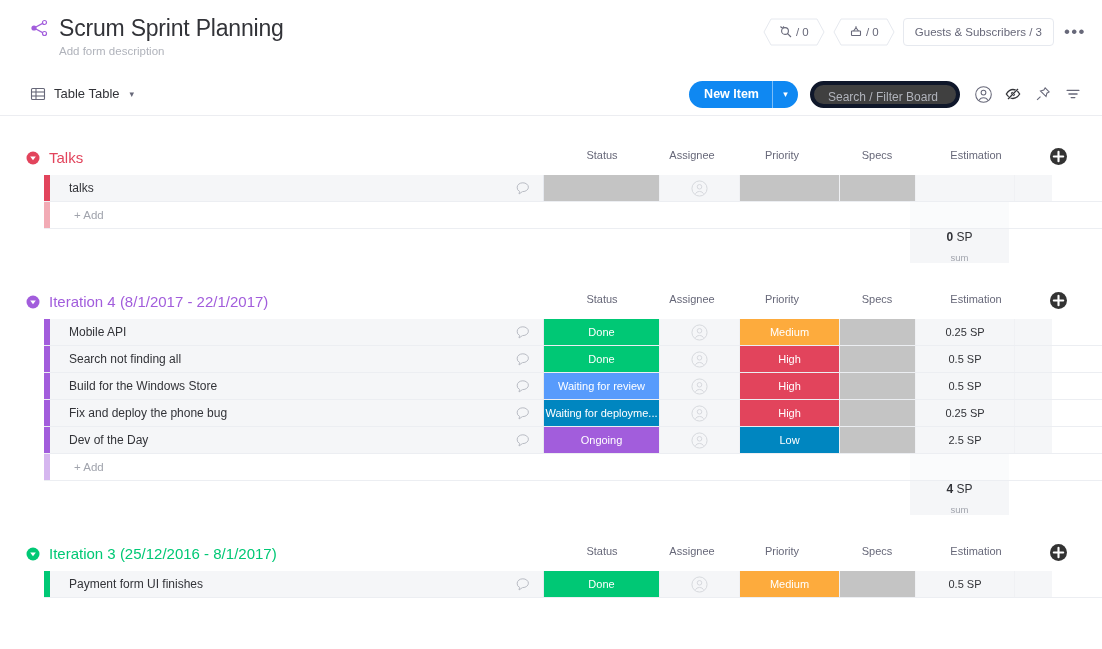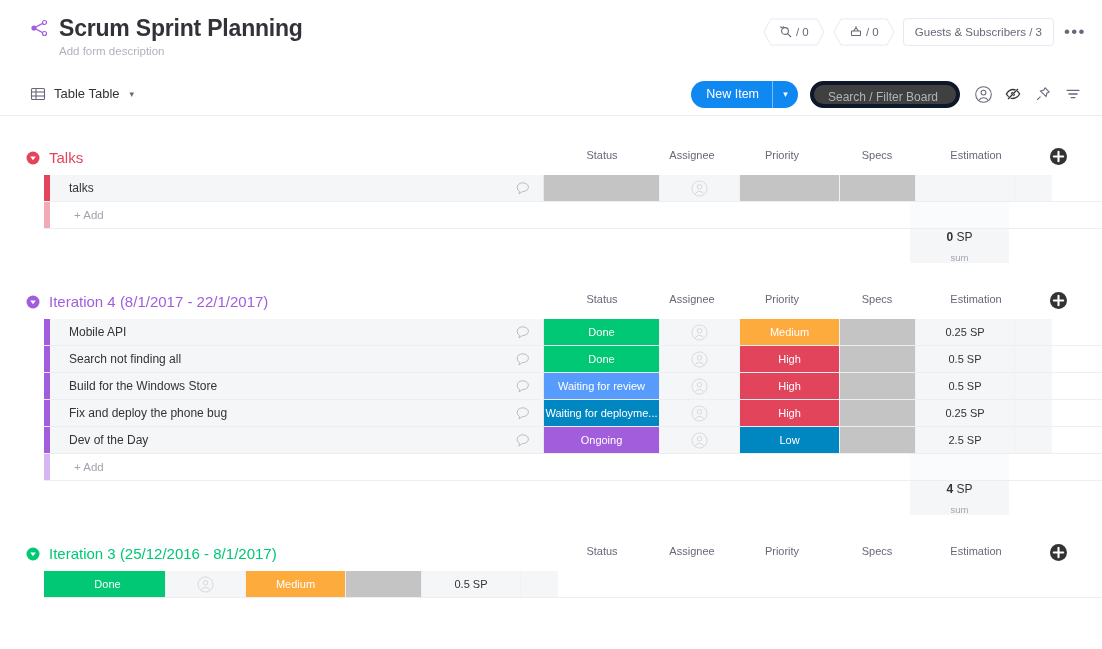--- a/index.html
+++ b/index.html
@@ -13,21 +13,21 @@
 
   
   .board-header {
     position: relative;
     padding: 14px 16px 0 30px;
     height: 72px;
   }
   .title-row { display: flex; align-items: center; gap: 9px; }
   .share-icon { width: 20px; height: 20px; flex: 0 0 auto; }
   .board-title {
-    font-size: 23px; font-weight: bold; letter-spacing: -0.2px;
+    font-size: 23px; font-weight: normal; letter-spacing: -0.2px;
     color: #323338; line-height: 28px;
   }
   .board-desc {
     margin-top: 3px; margin-left: 29px;
     font-size: 11.5px; color: #b0b3bb;
   }
 
   .header-right {
     position: absolute; top: 18px; right: 14px;
     display: flex; align-items: center; gap: 8px;
@@ -79,21 +79,21 @@
     position: absolute; right: 14px; top: 0;
     height: 44px; display: flex; align-items: center; gap: 0;
   }
   .newitem {
     display: flex; align-items: stretch;
     background: #0f88f2; border-radius: 15px;
     height: 27px; overflow: hidden;
     margin-right: 12px;
   }
   .newitem-label {
-    color: #fff; font-size: 12.5px; font-weight: normal;
+    color: #fff; font-size: 12.5px; font-weight: bold;
     padding: 0 13px 0 15px; line-height: 27px;
   }
   .newitem-split { width: 1px; background: rgba(255,255,255,.45); }
   .newitem-chev {
     width: 25px; display: flex; align-items: center; justify-content: center;
     color: #fff; font-size: 9px;
   }
   .searchbox {
     width: 150px; height: 27px;
     border: 4px solid #0f172a; border-radius: 14px;
@@ -550,20 +550,26 @@
           <div class="col-head" style="left: 926px; width: 100px;">Estimation</div>
           <div class="addcol-btn"><svg viewBox="0 0 17 17" width="17" height="17">
   <circle cx="8.5" cy="8.5" r="8.5" fill="#333333"></circle>
   <path d="M8.5 3.8 V13.2 M3.8 8.5 H13.2" stroke="#fff" stroke-width="2.1" stroke-linecap="round"></path>
             </svg></div>
         </div>
       </div>
       <div class="rows">
         <div class="row">
           <div class="colorbar" style="background:#00c875"></div>
+          <div class="namecell">
+            <span>Payment form UI finishes</span>
+            <span class="chat-ico"><svg viewBox="0 0 15 15" width="15" height="15">
+  <path d="M1.2 6.2 a5.6 4.4 0 1 1 5.6 4.4 h-0.4 L3 13 l0.6 -2.6 A4.6 4.1 0 0 1 1.2 6.2 Z" fill="none" stroke="#b9bcc4" stroke-width="1"></path>
+              </svg></span>
+          </div>
           <div class="cell c-status" style="background:#00c875">Done</div>
           <div class="cell c-assignee">
             <span class="avatar-ico"><svg viewBox="0 0 18 18" width="17" height="17">
   <circle cx="9" cy="9" r="8" fill="none" stroke="#b9bcc4" stroke-width="1"></circle>
   <circle cx="9" cy="7.2" r="2.4" fill="none" stroke="#b9bcc4" stroke-width="1"></circle>
   <path d="M4.7 14.6 a4.6 3.9 0 0 1 8.6 0" fill="none" stroke="#b9bcc4" stroke-width="1"></path>
               </svg></span>
           </div>
           <div class="cell c-priority" style="background:#fdab3d">Medium</div>
           <div class="cell c-specs" style="background:#c4c4c4"></div>

